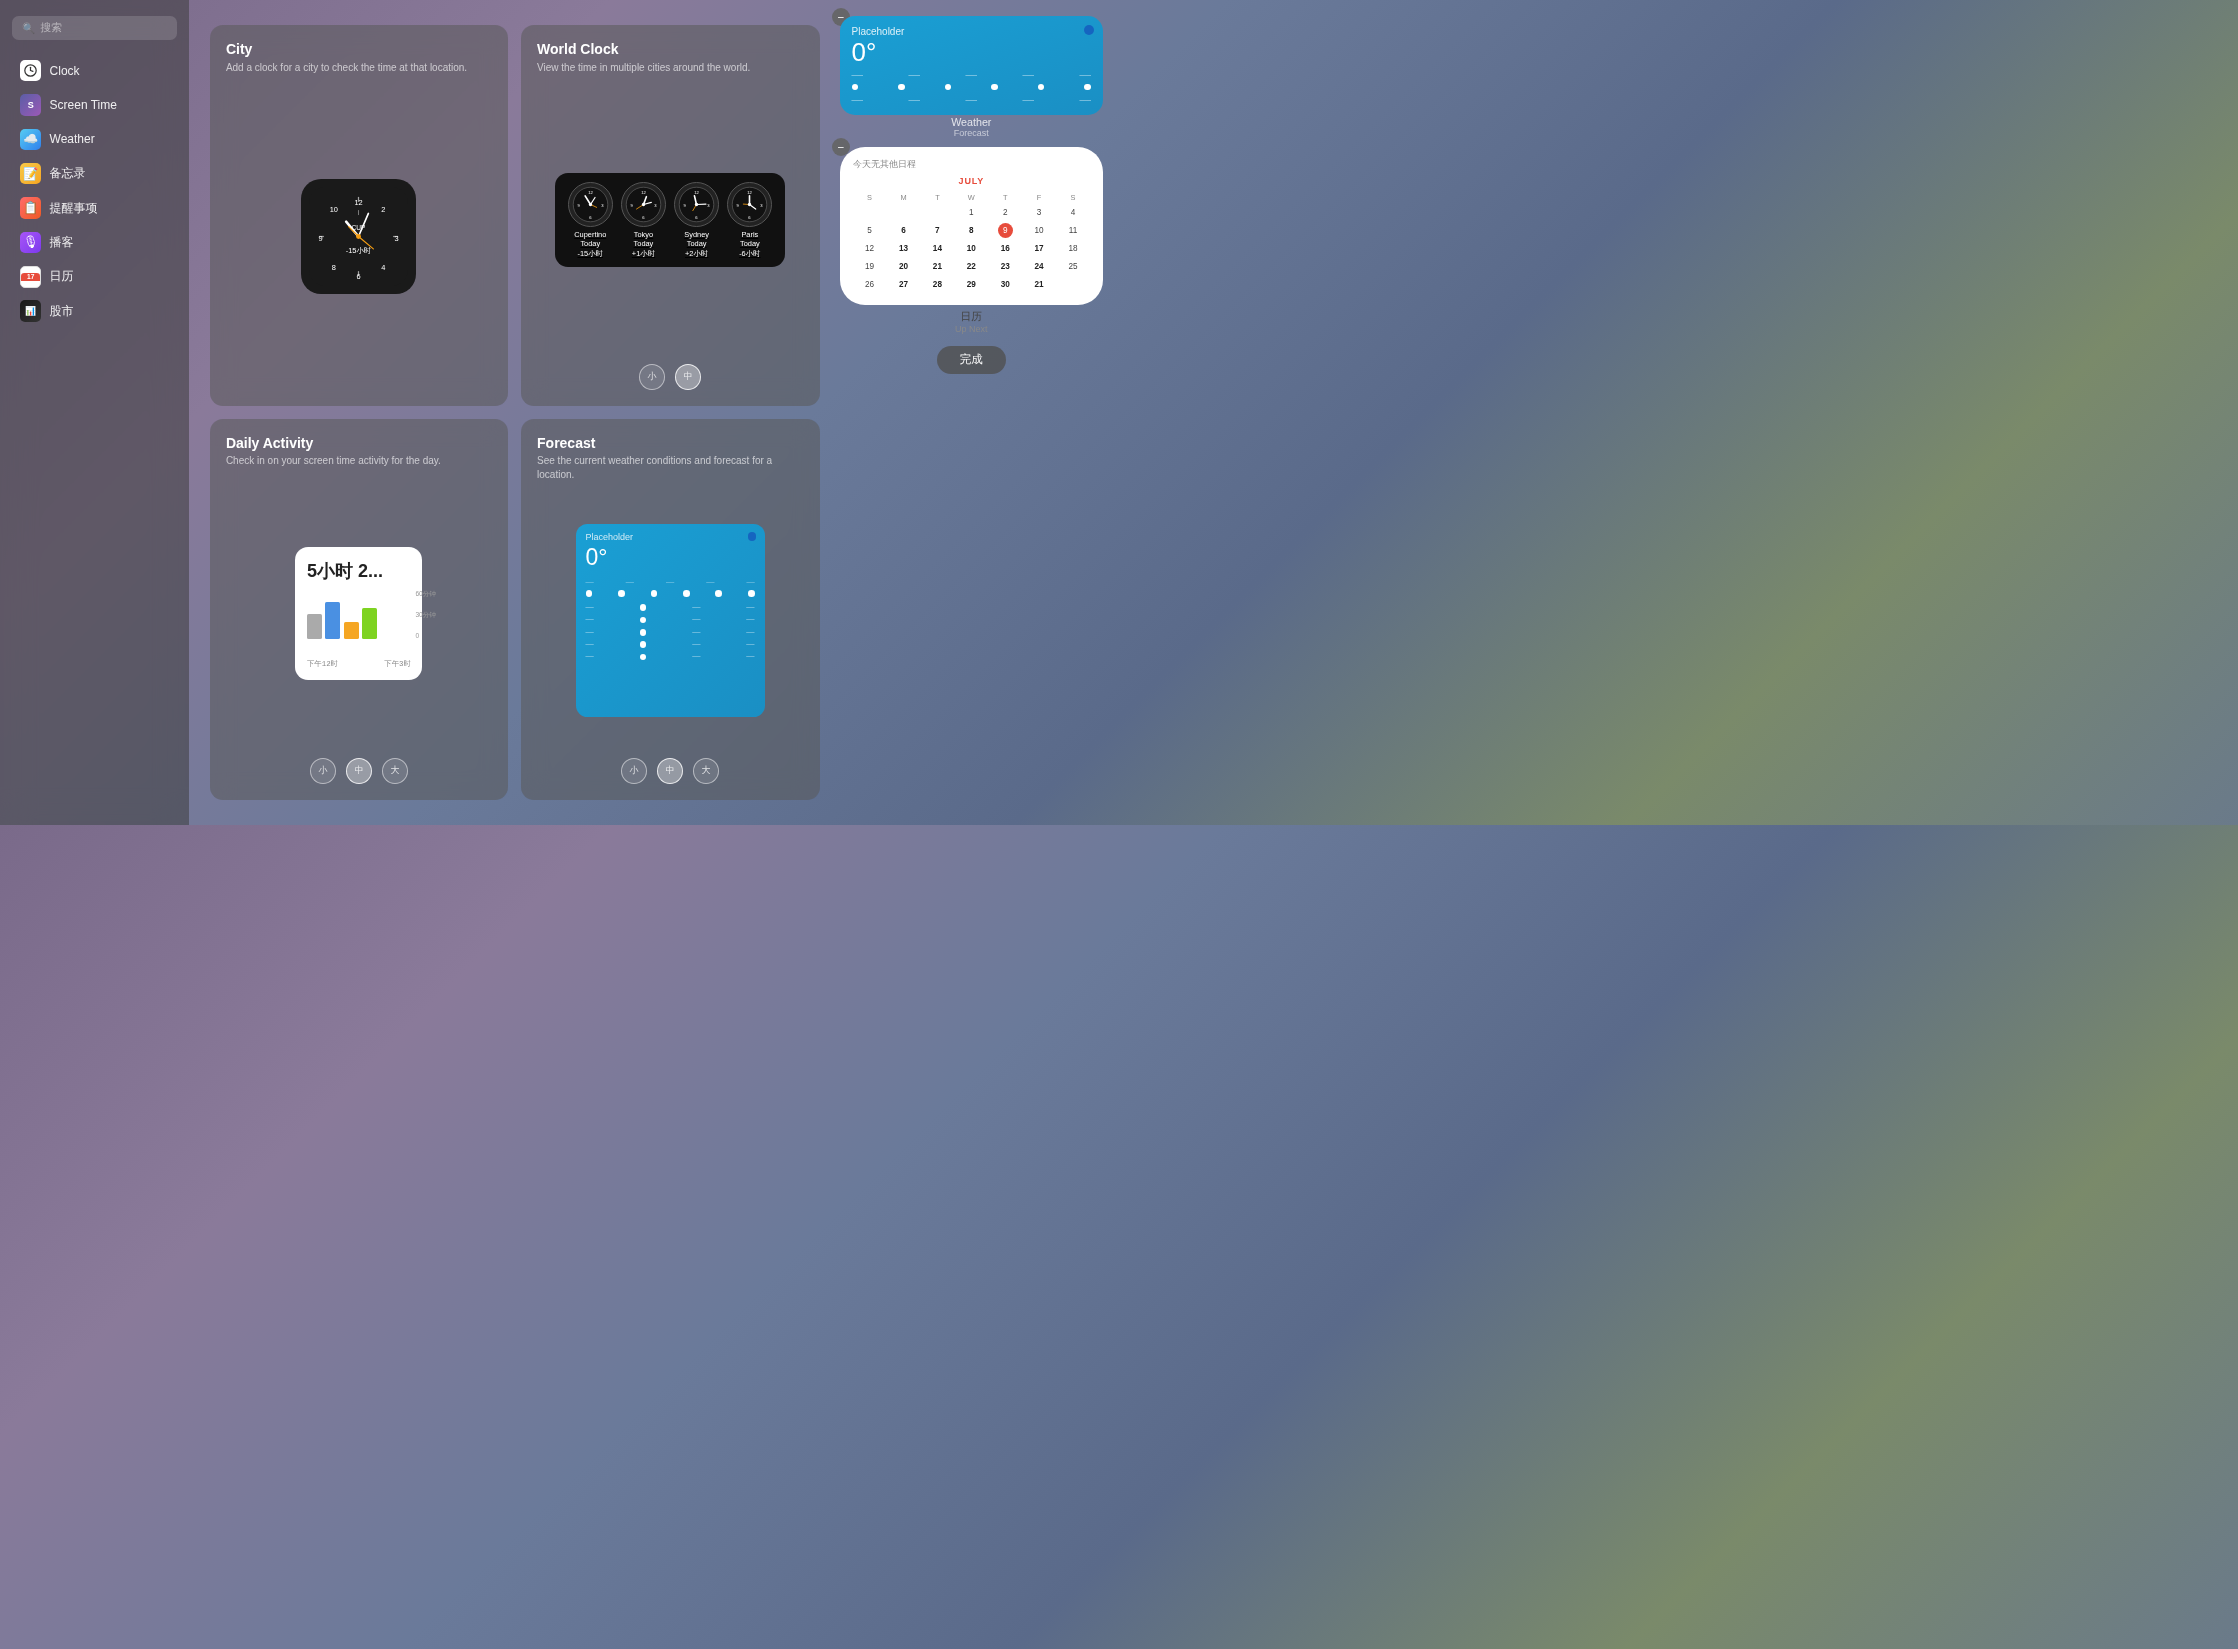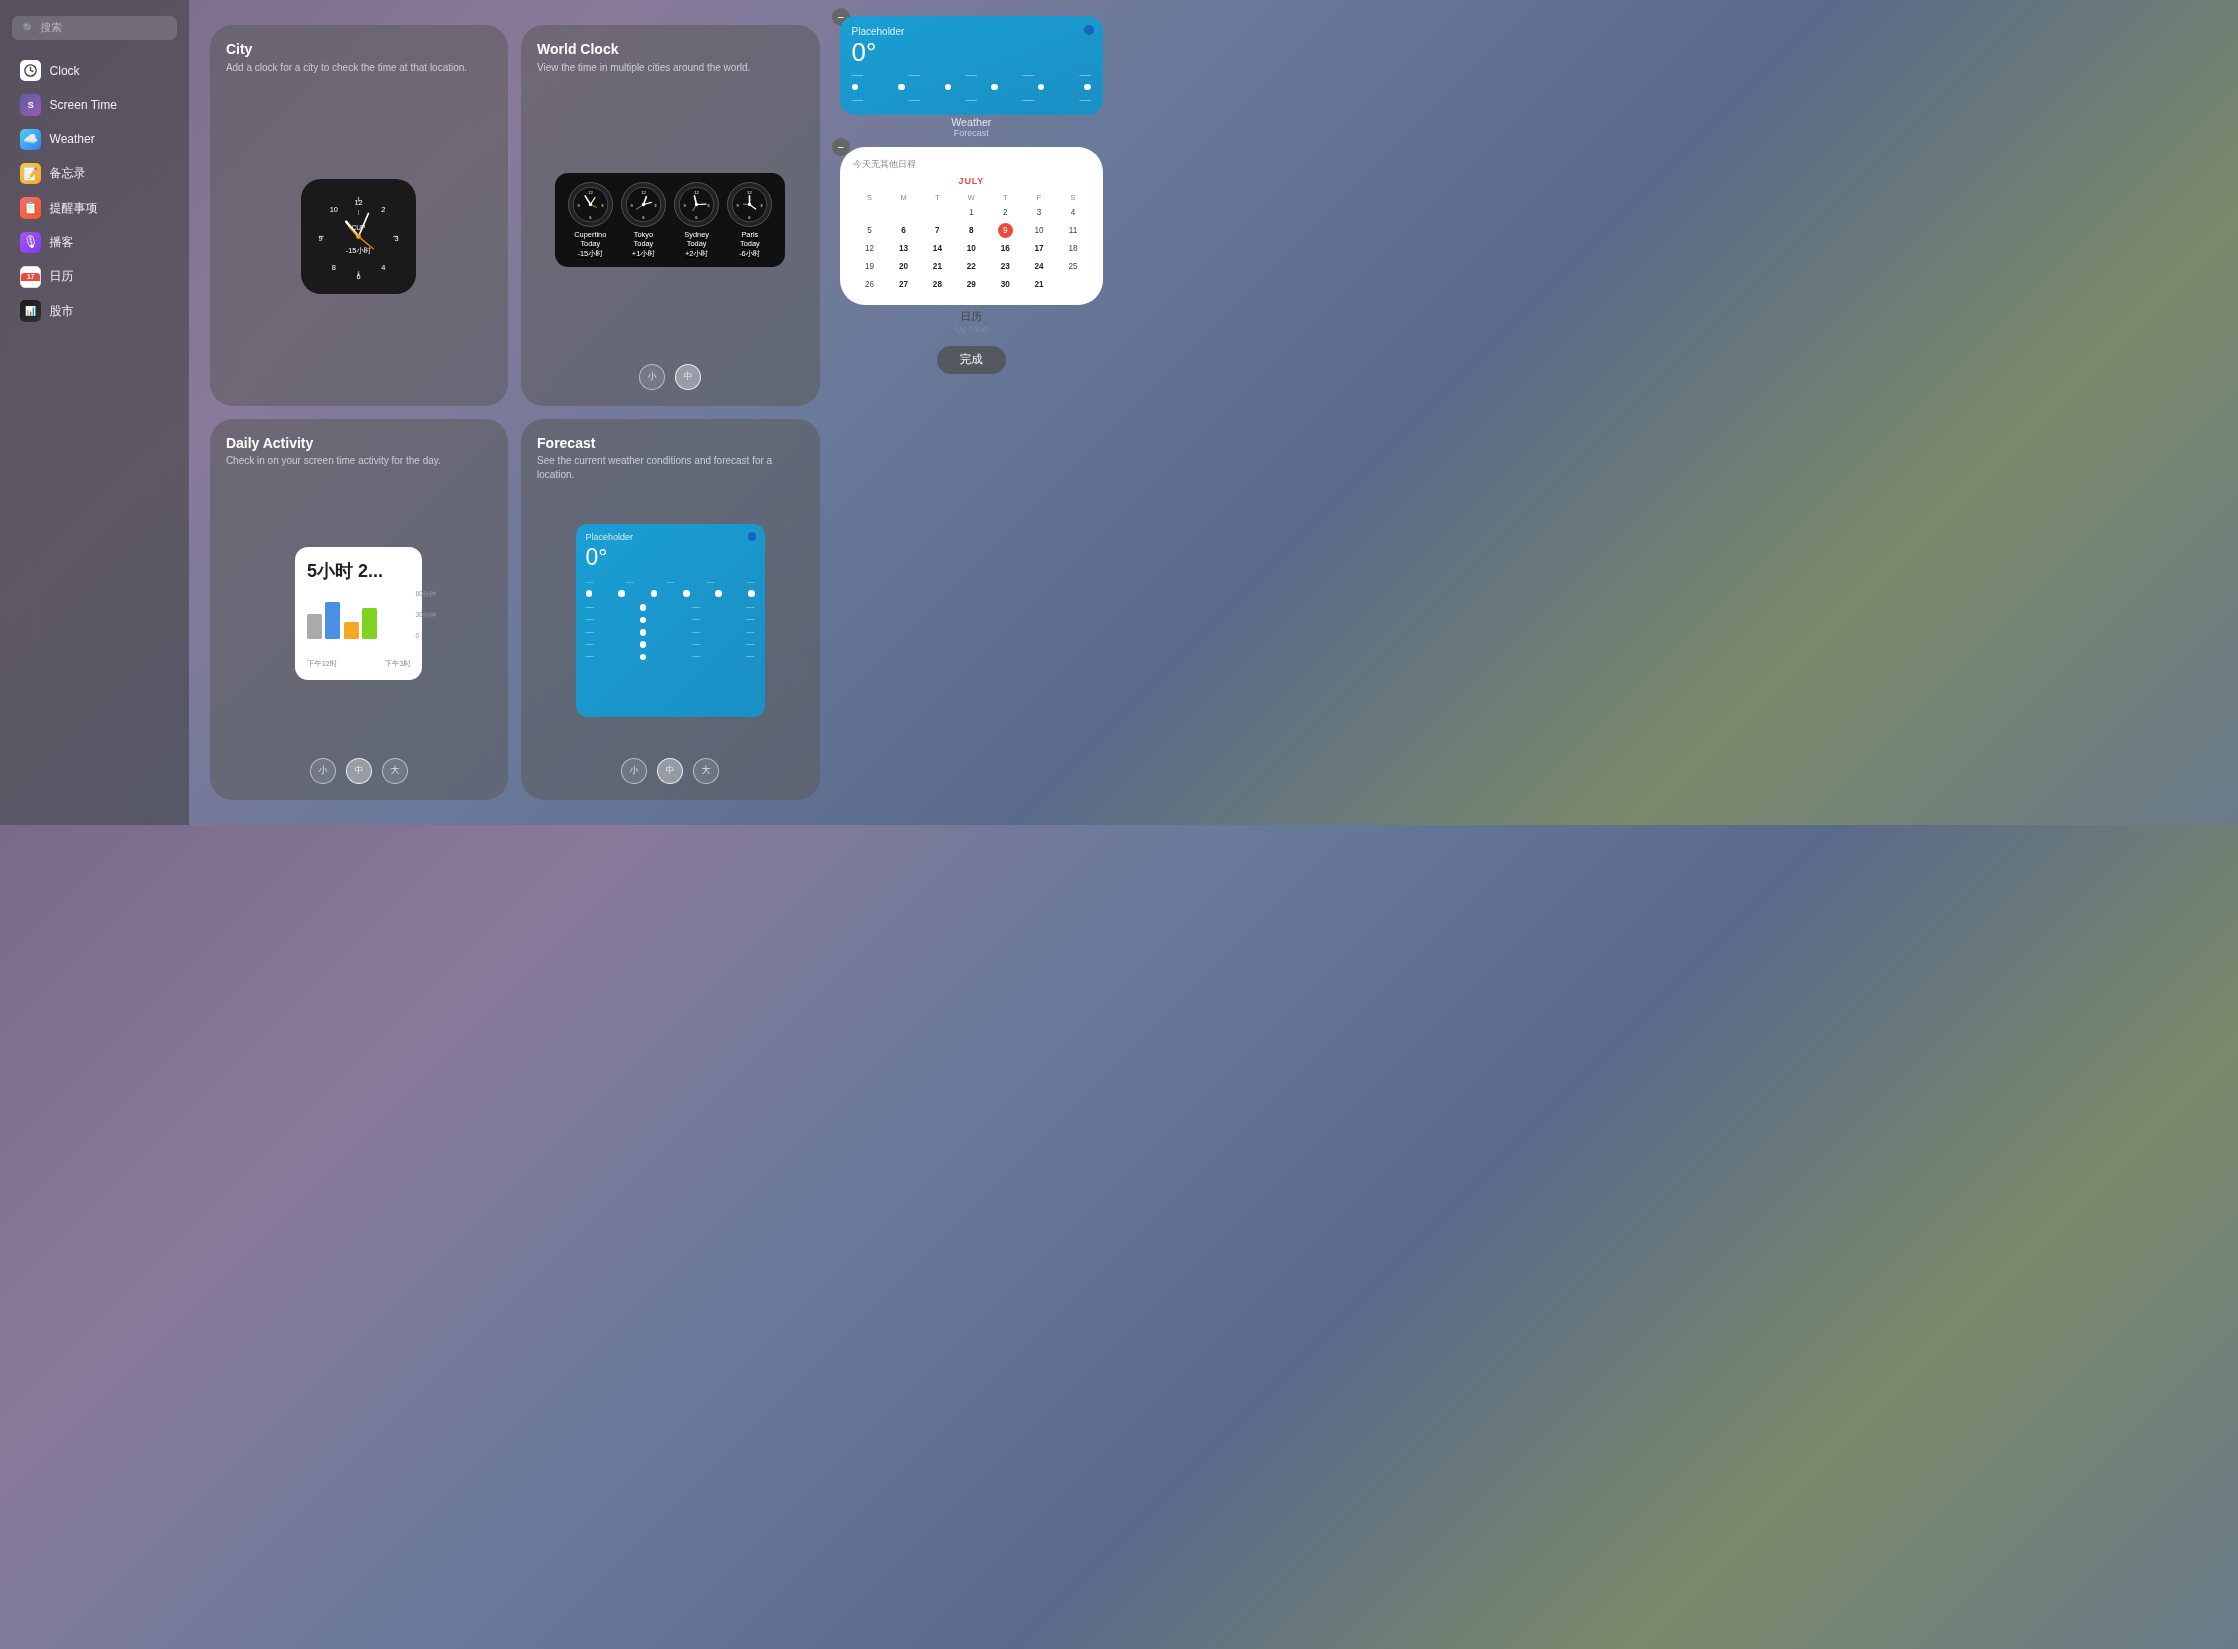--- a/index.html
+++ b/index.html
@@ -82,21 +82,21 @@
       display: grid;
       grid-template-columns: 1fr 1fr;
       grid-template-rows: 1fr 1fr;
       gap: 12.3px;
       overflow: hidden;
     }
 
     .widget-card {
       background: rgba(90,90,90,0.55);
       backdrop-filter: blur(12.3px);
-      border-radius: 23px;
+      border-radius: 13px;
       padding: 16.4px;
       display: flex;
       flex-direction: column;
       position: relative;
     }
 
     .card-title {
       font-size: 14px;
       font-weight: 600;
       color: white;
@@ -614,21 +614,21 @@
             <div class="bar" style="height:37px;background:#4a90e2;"></div>
             <div class="bar" style="height:16.4px;background:#f5a623;"></div>
             <div class="bar" style="height:31px;background:#7ed321;"></div>
           </div>
           <div style="position:absolute;right:-25px;top:0;font-size:6.6px;color:#999;height:49px;display:flex;flex-direction:column;justify-content:space-between;">
             <span>60分钟</span>
             <span>30分钟</span>
             <span>0</span>
           </div>
         </div>
-        <div class="chart-labels" style="margin-top:20px;">
+        <div class="chart-labels" style="margin-top:20px;font-family:Liberation Mono, monospace;">
           <span>下午12时</span>
           <span>下午3时</span>
         </div>
       </div>
     </div>
     <div class="size-buttons">
       <div class="size-btn">小</div>
       <div class="size-btn selected">中</div>
       <div class="size-btn">大</div>
     </div>

